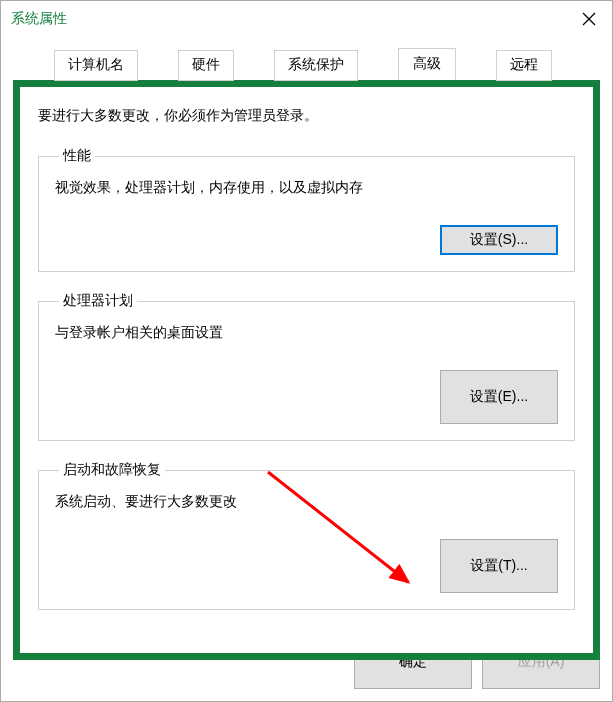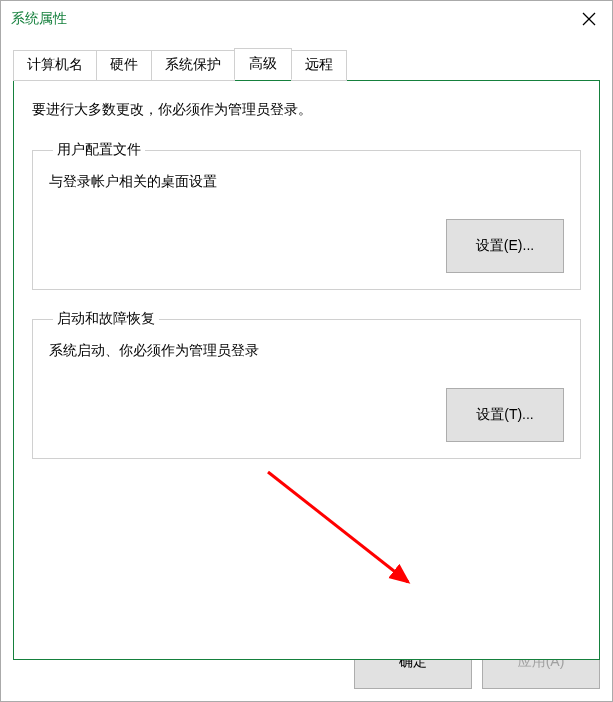--- a/index.html
+++ b/index.html
@@ -50,31 +50,32 @@
     }
     .tab {
       padding: 5px 13px;
       font-size: 14px;
       border: 1px solid #d0d0d0;
       background: #ffffff;
       margin-right: -1px;
       cursor: pointer;
       position: relative;
       top: 1px;
+      margin-left: 41px;
     }
     .tab.active {
       background: #ffffff;
       border-bottom: 1px solid #ffffff;
       z-index: 3;
       padding: 6px 14px;
       top: 0;
       margin-top: -1px;
     }
     .tabpanel {
-      border: 1px solid #15803d;
+      border: 7px solid #15803d;
       background: #ffffff;
       padding: 20px 18px;
       position: relative;
       z-index: 1;
       height: 580px;
     }
     .intro-text {
       font-size: 14px;
       margin-bottom: 22px;
     }
@@ -156,32 +157,39 @@
     <div class="tab">计算机名</div>
     <div class="tab">硬件</div>
     <div class="tab">系统保护</div>
     <div class="tab active">高级</div>
     <div class="tab">远程</div>
   </div>
 
   <div class="tabpanel">
     <div class="intro-text">要进行大多数更改，你必须作为管理员登录。</div>
 
-
     <fieldset>
-      <legend>用户配置文件</legend>
+      <legend>性能</legend>
+      <div class="fieldset-desc">视觉效果，处理器计划，内存使用，以及虚拟内存</div>
+      <div class="btn-row">
+        <div class="btn focused">设置(S)...</div>
+      </div>
+    </fieldset>
+
+    <fieldset>
+      <legend>处理器计划</legend>
       <div class="fieldset-desc">与登录帐户相关的桌面设置</div>
       <div class="btn-row">
         <div class="btn">设置(E)...</div>
       </div>
     </fieldset>
 
     <fieldset>
       <legend>启动和故障恢复</legend>
-      <div class="fieldset-desc">系统启动、你必须作为管理员登录</div>
+      <div class="fieldset-desc">系统启动、要进行大多数更改</div>
       <div class="btn-row">
         <div class="btn">设置(T)...</div>
       </div>
     </fieldset>
 
   </div>
 </div>
 
 <div class="footer">
   <div class="btn">确定</div>

